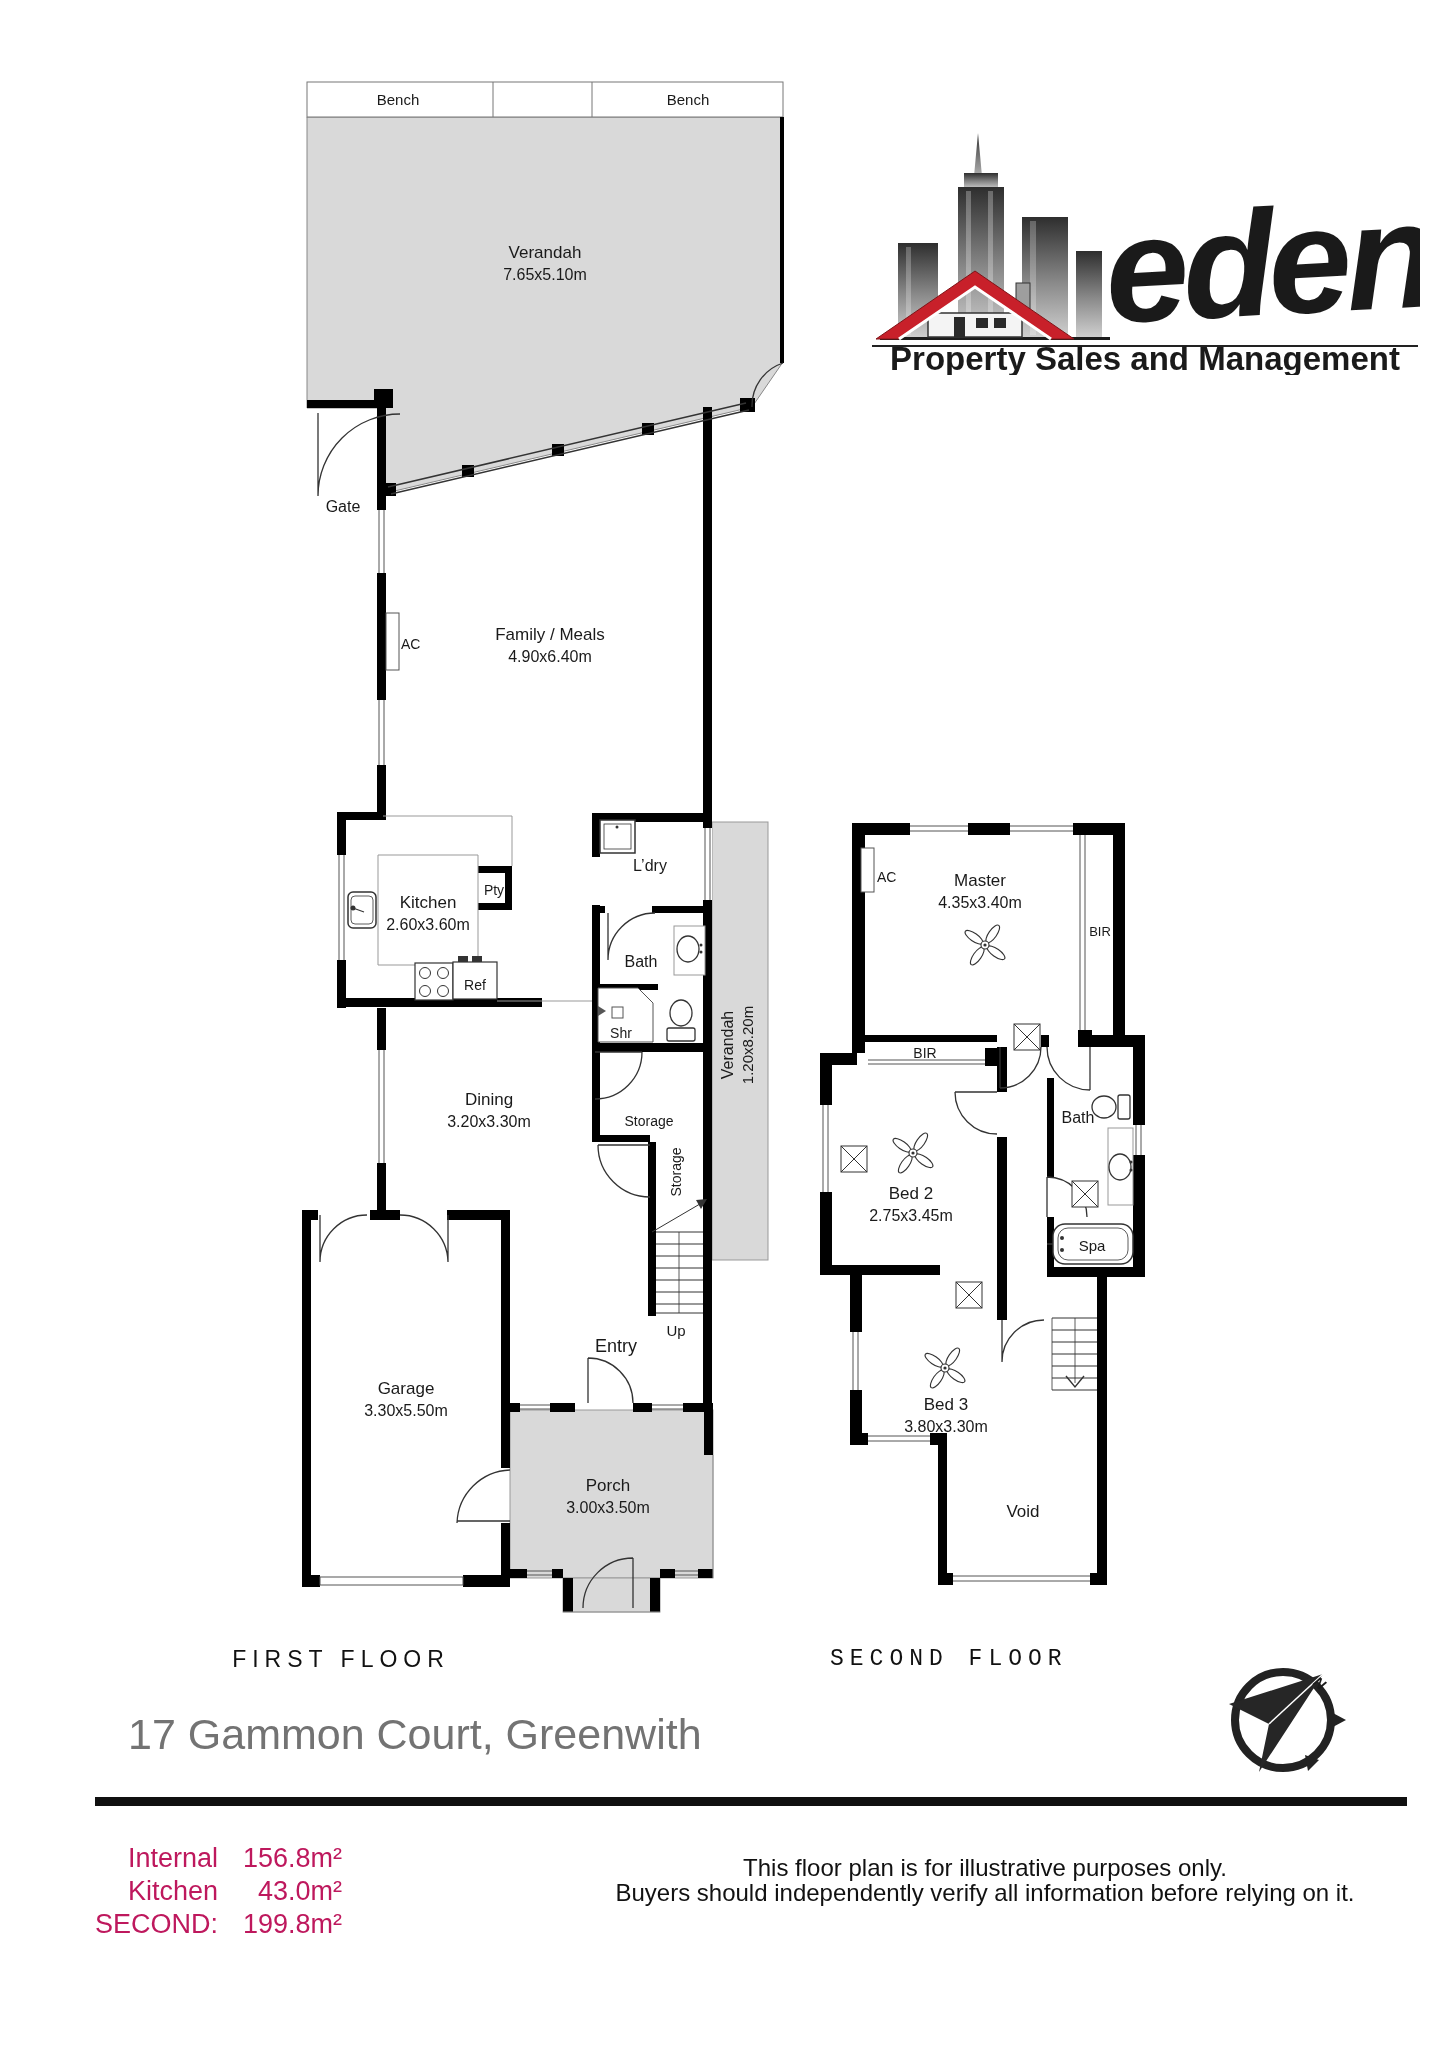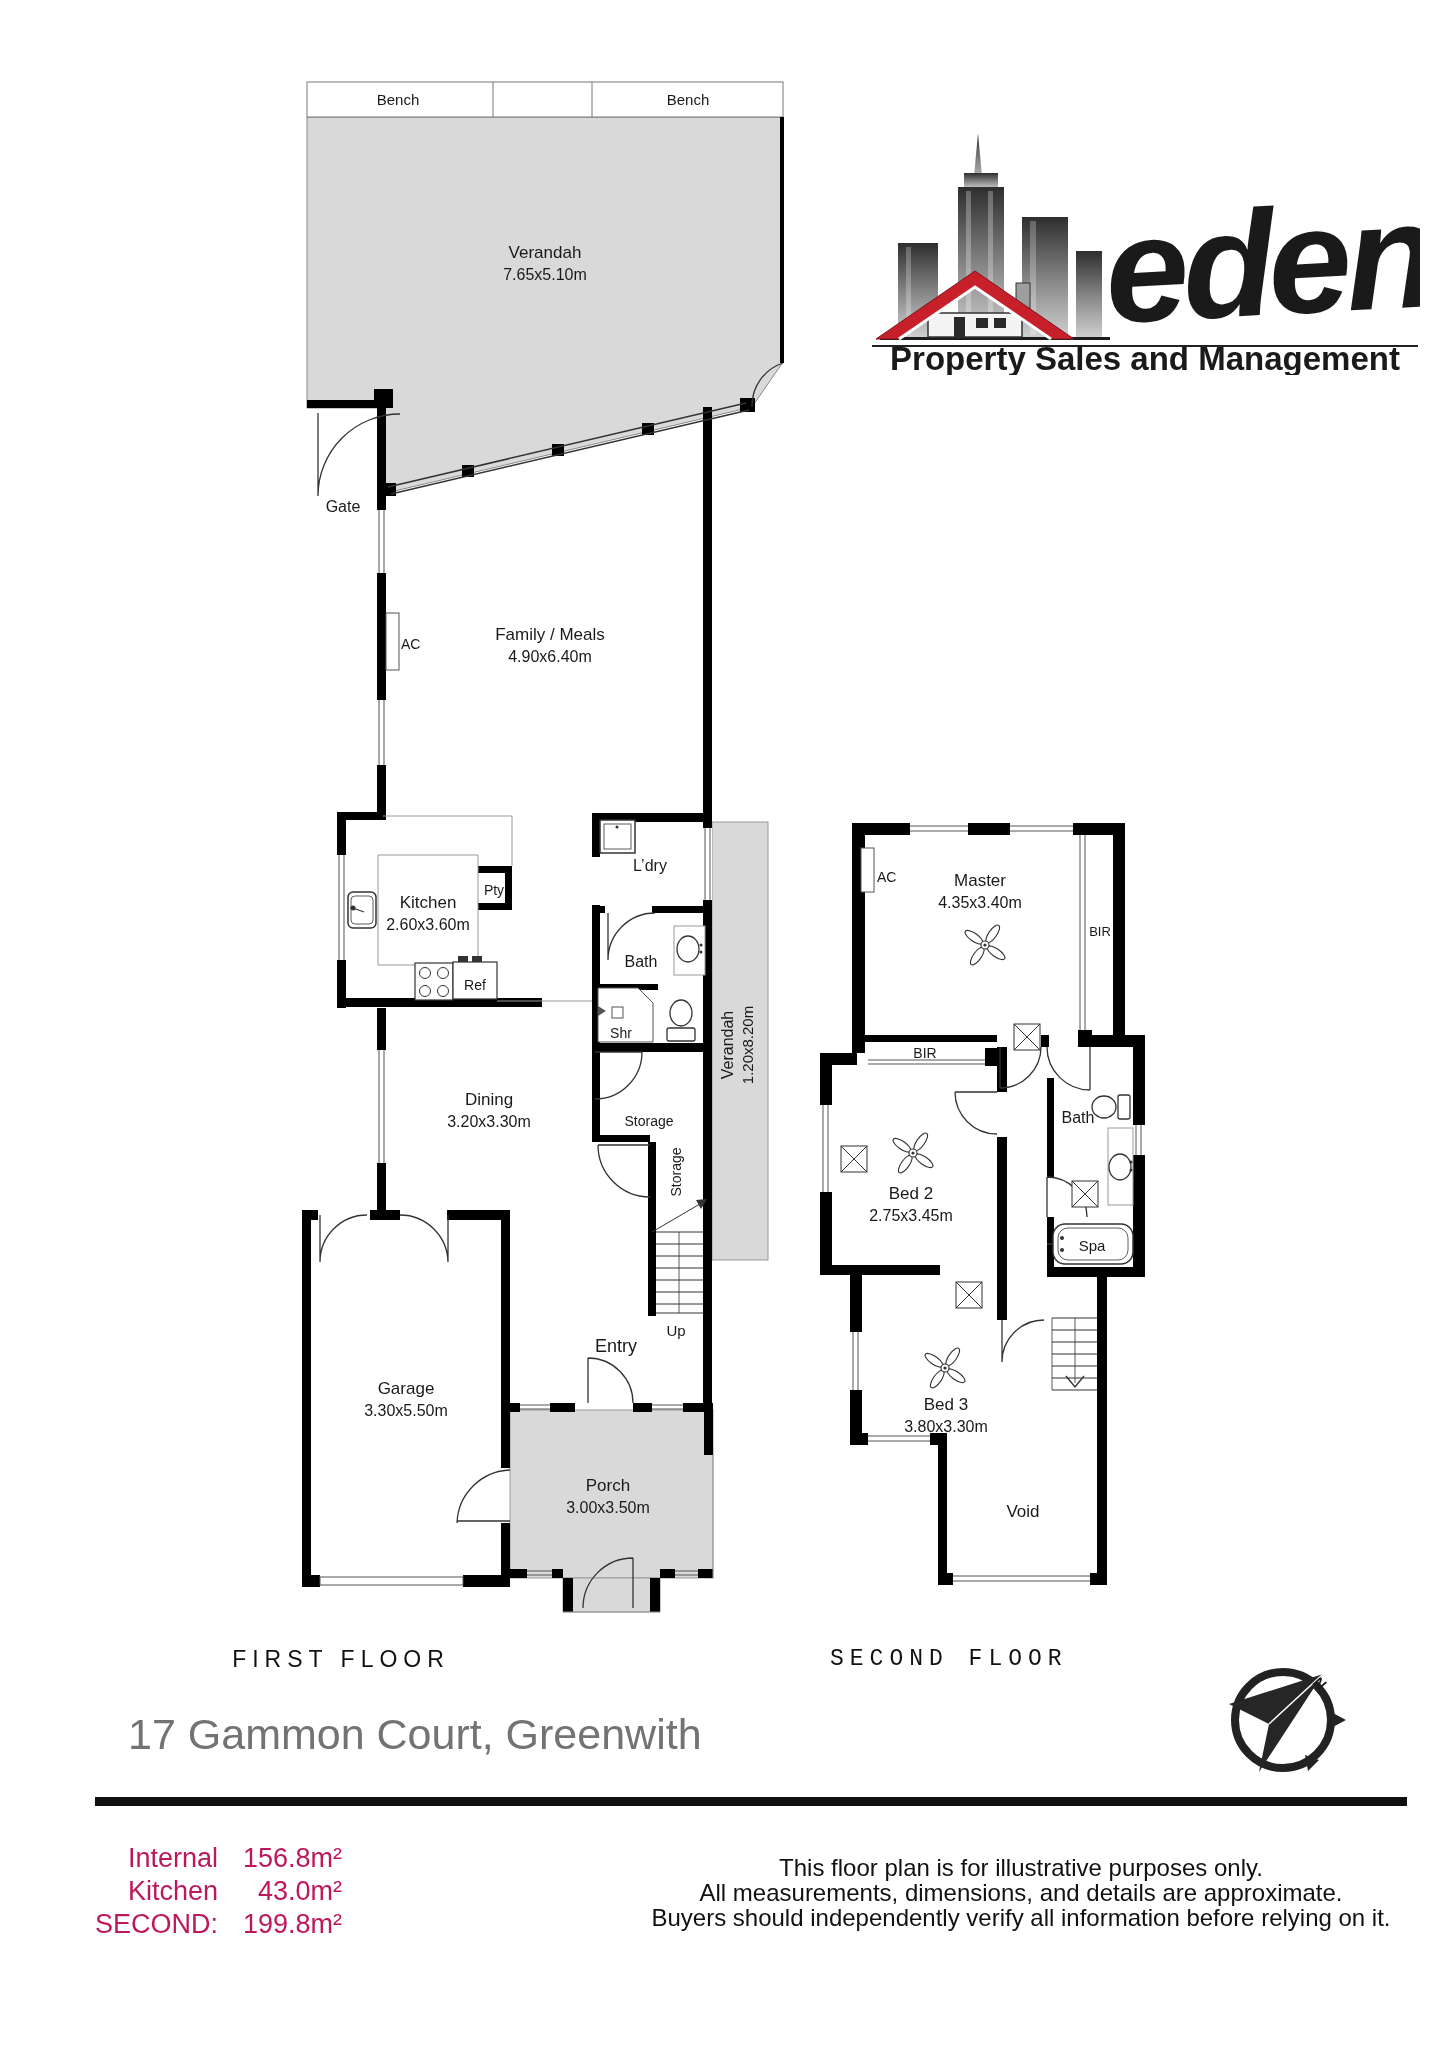--- a/index.html
+++ b/index.html
@@ -10,21 +10,21 @@
   .floor-label{position:absolute;top:1646px;width:220px;text-align:center;font-size:23px;
                letter-spacing:6px;color:#111;white-space:nowrap;}
   .fl-first{left:231px;}
   .fl-second{left:830px;font-family:Liberation Mono, monospace;}
   .address{position:absolute;left:128px;top:1710px;font-size:43px;color:#737373;white-space:nowrap;}
   .divider{position:absolute;left:95px;top:1797px;width:1312px;height:9px;background:#101010;}
   .areas{position:absolute;left:95px;top:1842px;font-size:27px;line-height:33px;color:#be185d;}
   .areas .row{display:flex;}
   .areas .lbl{width:123px;text-align:right;}
   .areas .val{width:124px;text-align:right;}
-  .disclaimer{position:absolute;left:606px;top:1855px;width:830px;font-size:24px;
+  .disclaimer{position:absolute;left:570px;top:1855px;width:830px;font-size:24px;
               line-height:25px;text-align:center;color:#111;}
 </style>
 </head>
 <body>
 
 <div class="page">
 
   <svg style="left:870px;top:125px;" width="550" height="250" viewBox="0 0 550 250">
     <defs>
       <linearGradient id="bldg" x1="0" y1="0" x2="0" y2="1">
@@ -322,17 +322,16 @@
       <span class="val">43.0m²</span>
     </div>
     <div class="row">
       <span class="lbl">SECOND:</span>
       <span class="val">199.8m²</span>
     </div>
   </div>
 
   <div class="disclaimer">
     <div>This floor plan is for illustrative purposes only.</div>
-    <div>All measurements, dimensions, and details are approximate.</div>
     <div>Buyers should independently verify all information before relying on it.</div>
   </div>
 
 </div>
 
 </body></html>

